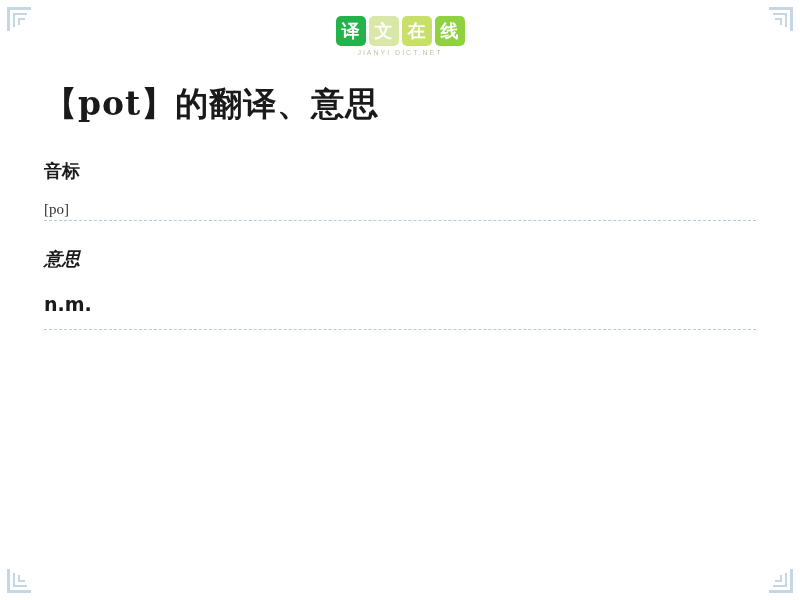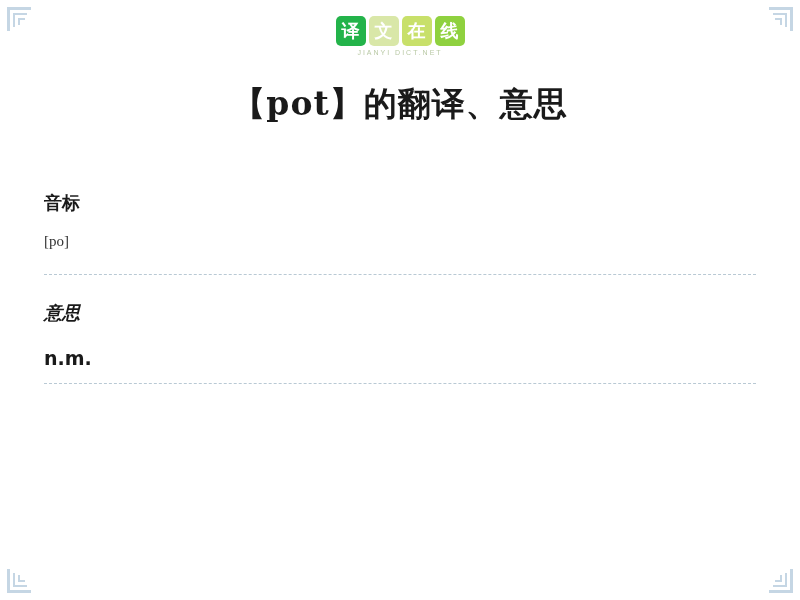--- a/index.html
+++ b/index.html
@@ -67,43 +67,42 @@
   .lb4 { background: #8fd13f; }
   .logo-caption {
     font-size: 7px;
     letter-spacing: 2px;
     color: #b9c9a5;
     margin-top: 3px;
     font-family: "Liberation Sans", sans-serif;
   }
 
   h1.title {
-    text-align: center;
     font-size: 33px;
     font-weight: bold;
     margin: 26px 0 0 0;
     letter-spacing: 1px;
     font-family: "DejaVu Serif", serif;
   }
 
   .section-head {
     font-size: 18px;
     font-weight: bold;
-    margin: 64px 0 0 0;
+    margin: 32px 0 0 0;
     font-family: "DejaVu Serif", serif;
   }
   .section-head.second {
     margin-top: 26px;
     font-style: italic;
   }
 
   .phonetic {
     font-size: 15px;
     color: #333;
-    margin: 18px 0 24px 0;
+    margin: 18px 0 2px 0;
     font-family: "Liberation Serif", serif;
   }
 
   .divider {
     border: 0;
     border-top: 1px dashed #b9c9d4;
     margin: 0;
     height: 0;
   }
 

